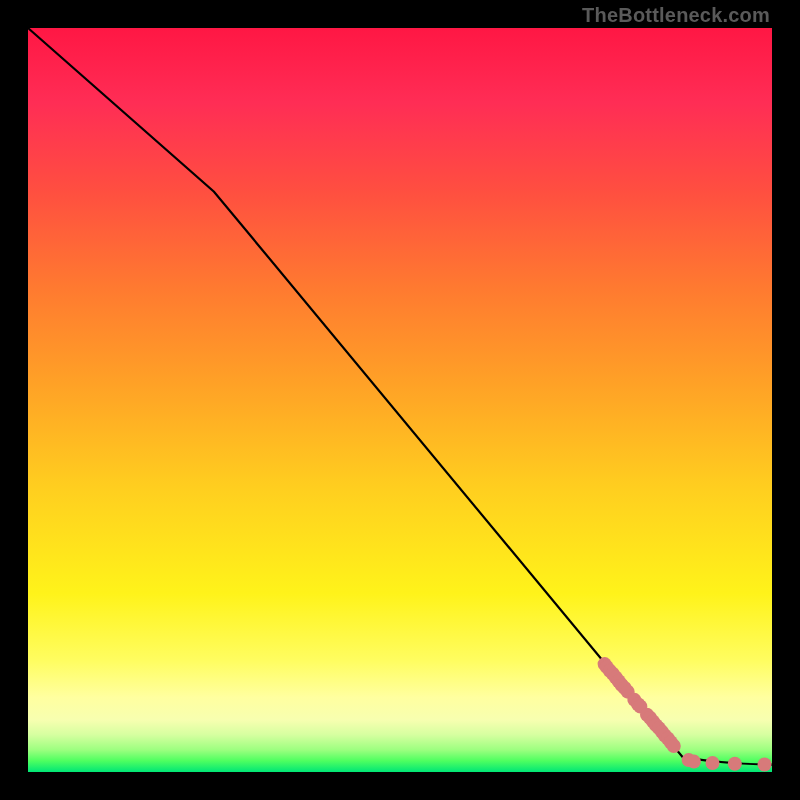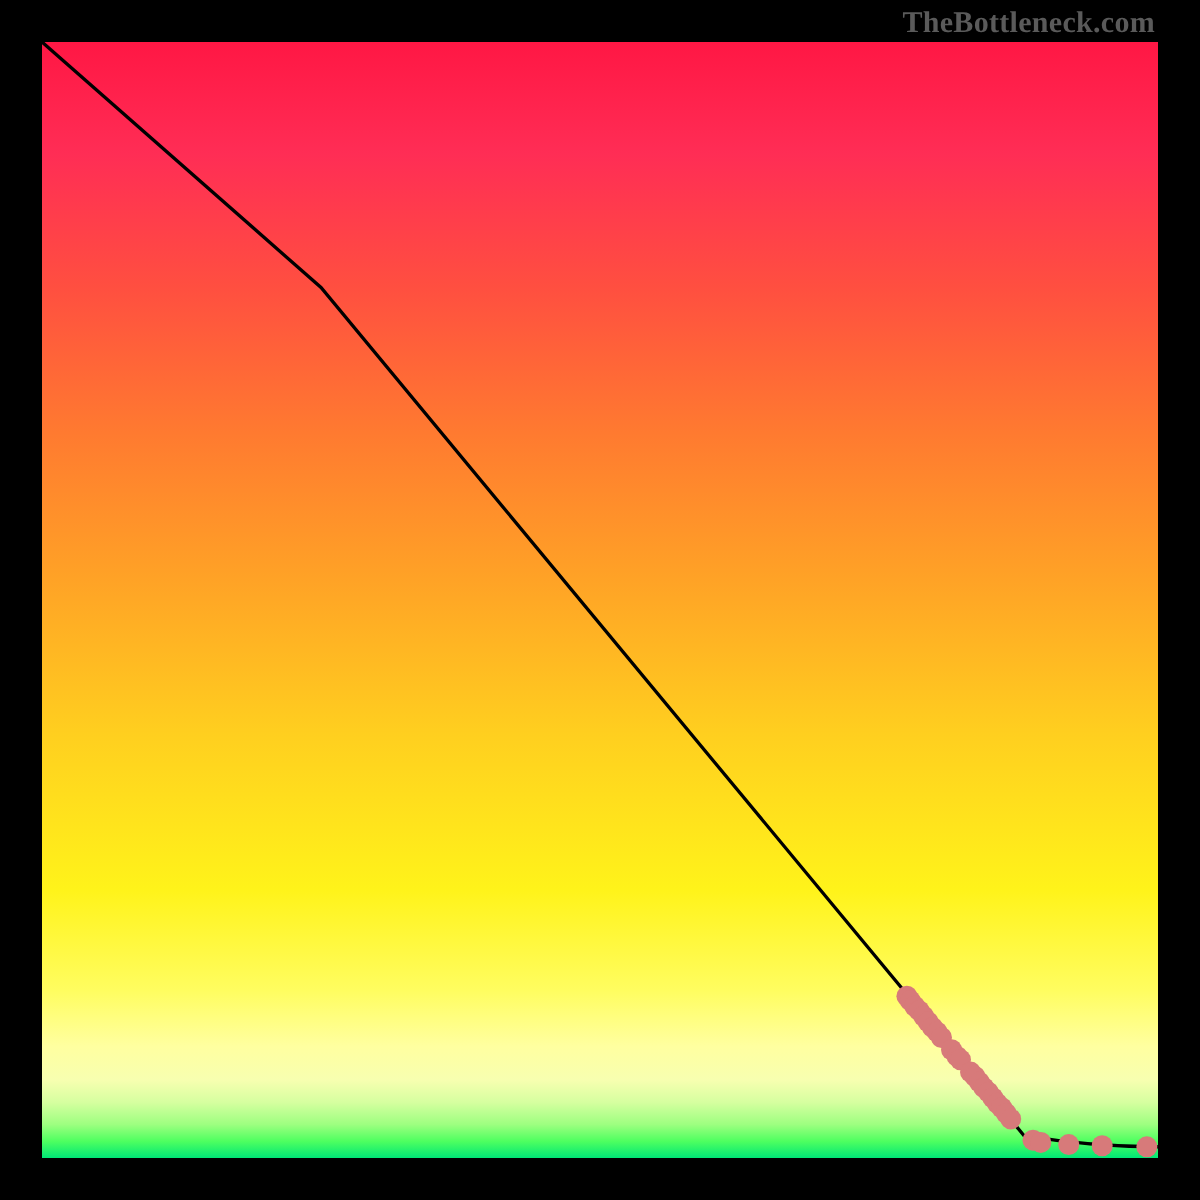--- a/index.html
+++ b/index.html
@@ -37,21 +37,21 @@
       #d6ffa0 95%,
       #9dff80 97%,
       #4eff60 98.5%,
       #00e676 100%
     );
   }
   .attribution {
     position: absolute;
     top: 4px;
     right: 30px;
-    font-family: Liberation Serif, serif;
+    font-family: Liberation Sans, sans-serif;
     font-size: 20px;
     font-weight: 600;
     color: #5a5a5a;
     letter-spacing: 0.2px;
     user-select: none;
   }
   svg.overlay {
     position: absolute;
     left: 28px;
     top: 28px;

